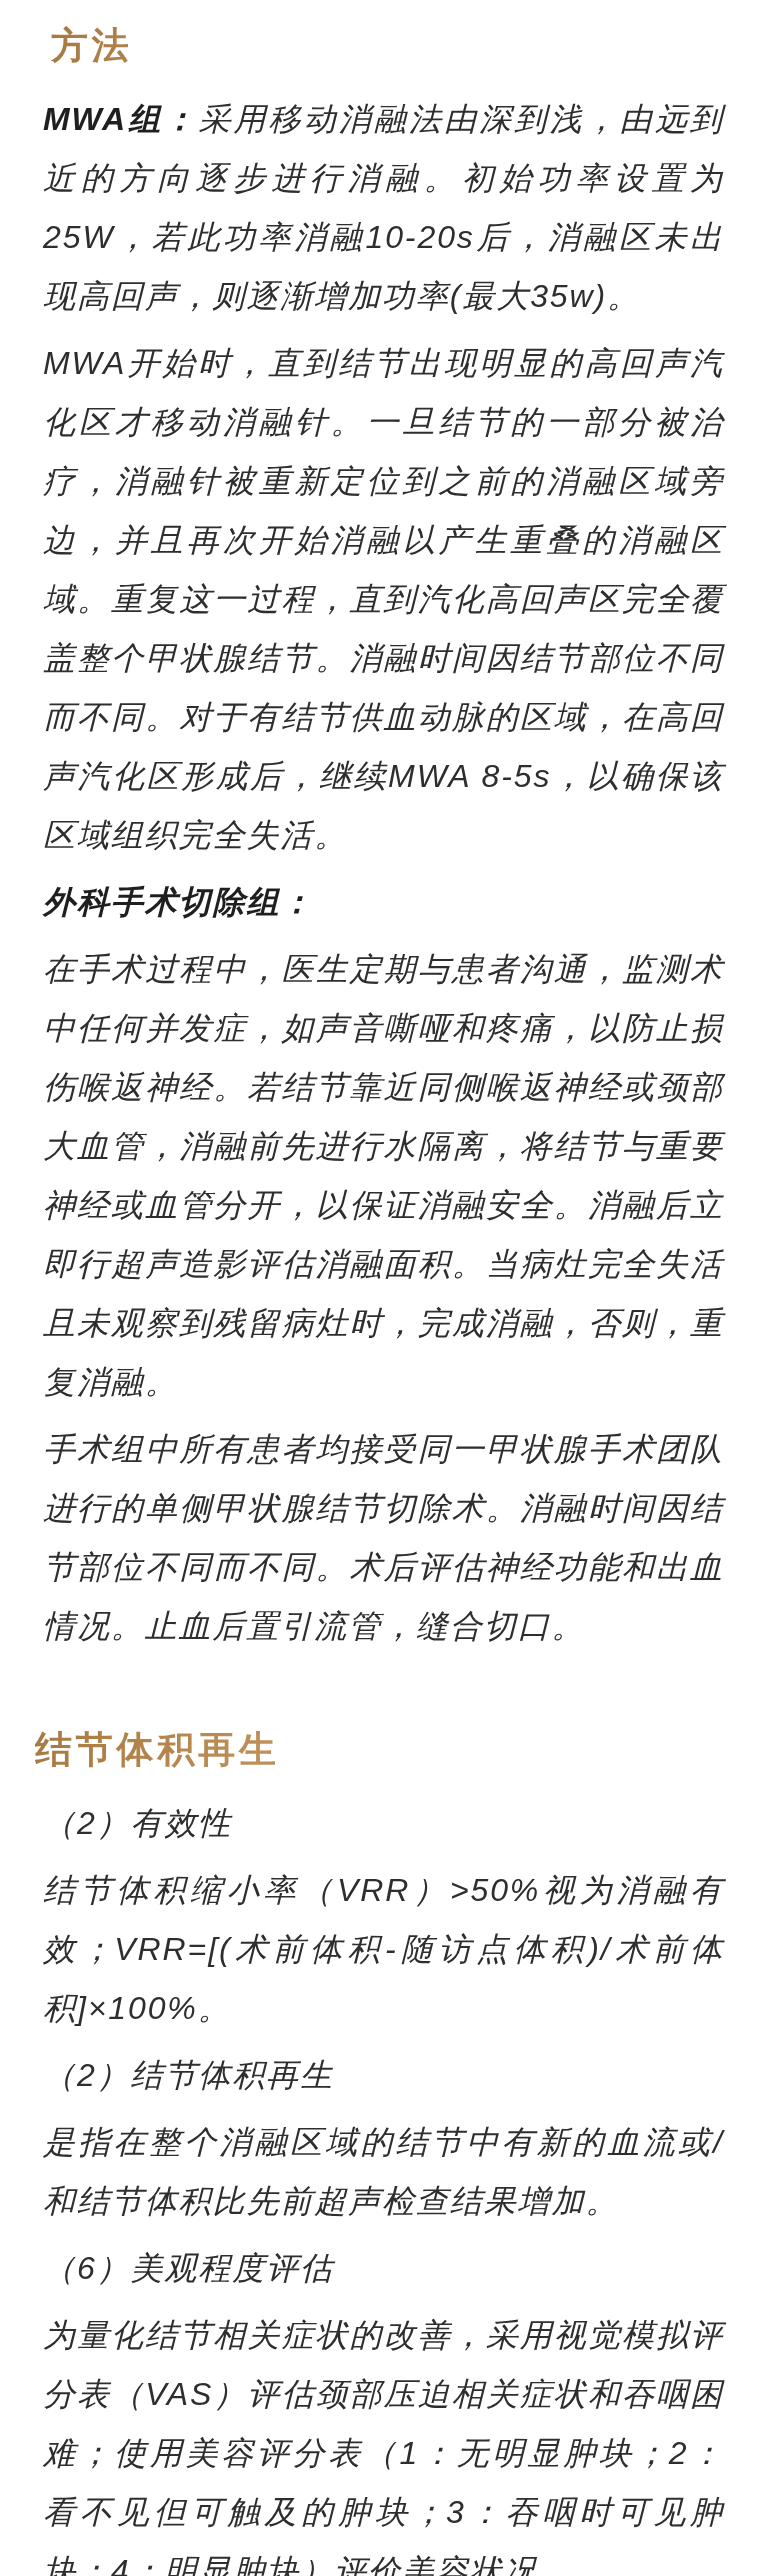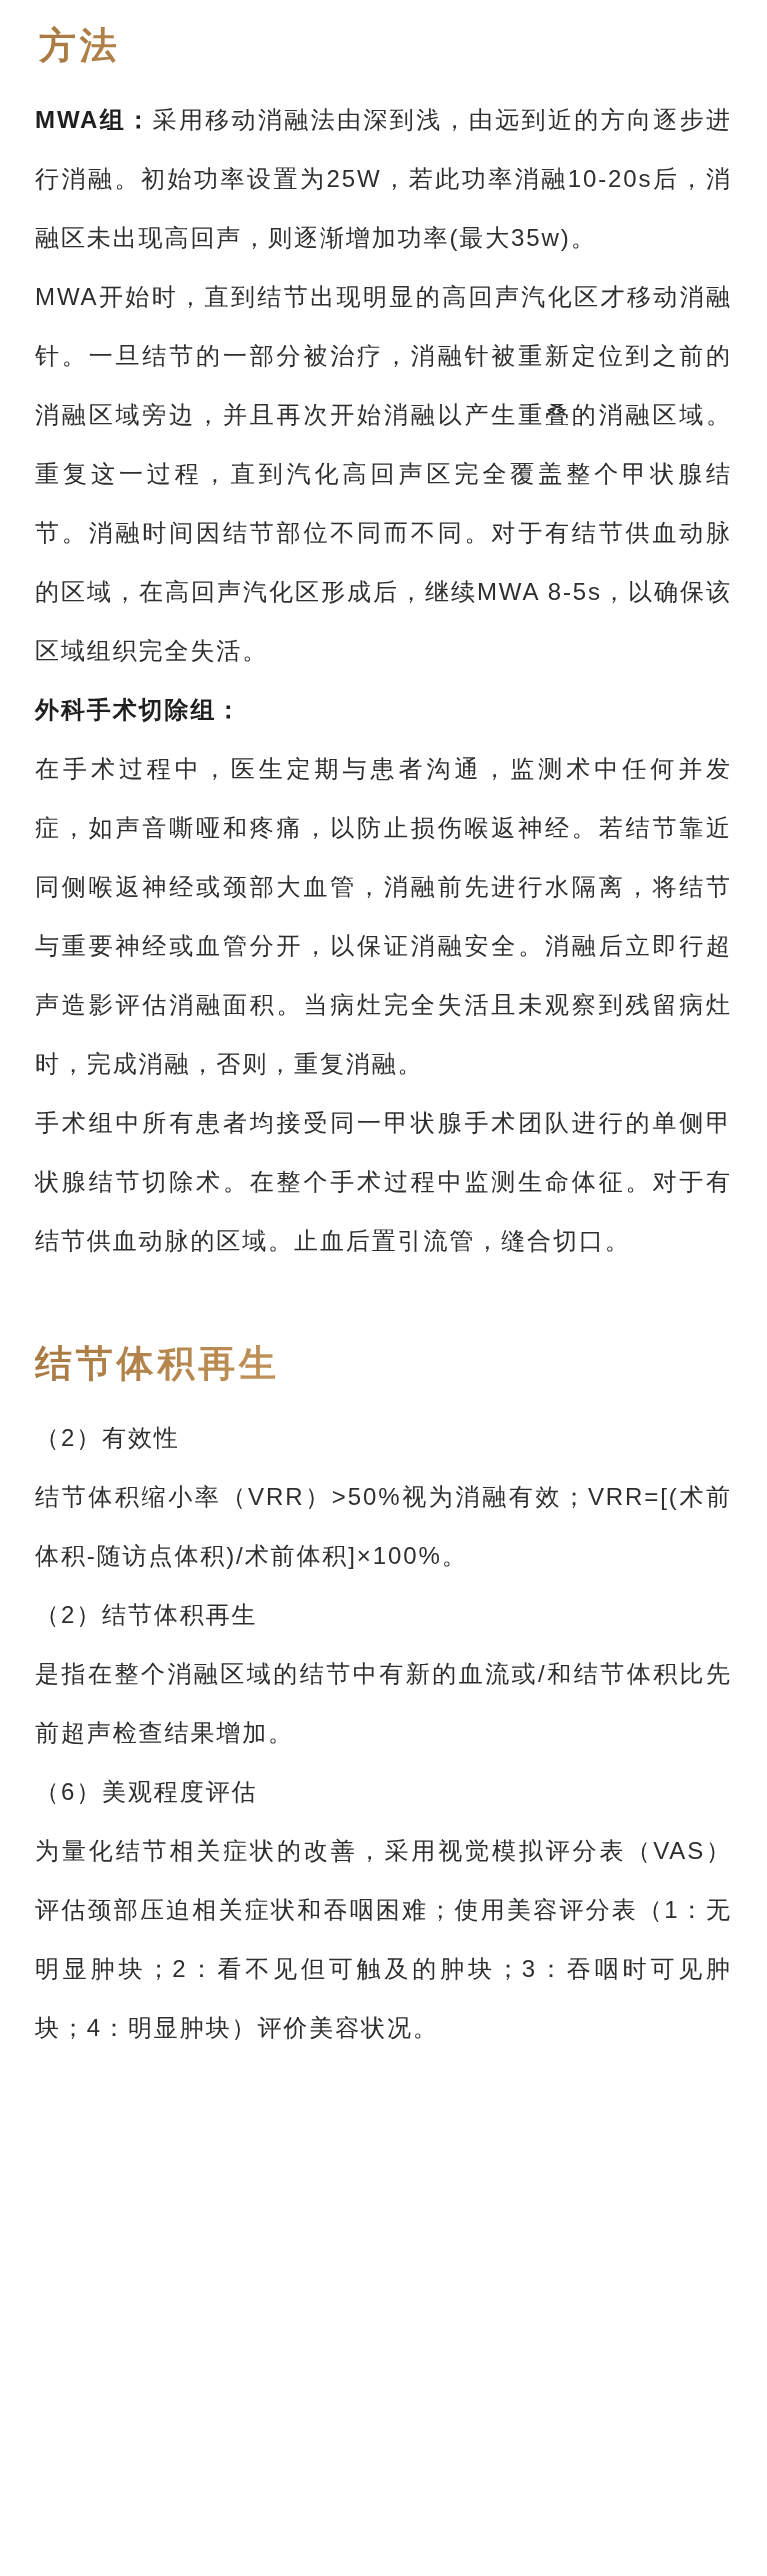--- a/index.html
+++ b/index.html
@@ -23,48 +23,49 @@
     font-size: 37px;
     line-height: 50px;
     font-weight: 700;
     letter-spacing: 3.8px;
     margin: 0;
     background: linear-gradient(94deg, #a87a42 0%, #c6975f 45%, #e2c39c 100%);
     -webkit-background-clip: text;
     background-clip: text;
     color: transparent;
   }
-  .h-first { margin: 0 0 19px 4px; }
+  .h-first { margin: 0 0 19px 16px; }
   .h-second { margin: 69px 0 19px 0; }
   .body-text p {
-    margin: 0;
-    font-size: 24px;
+    margin: 8px;
+    font-size: 32px;
     line-height: 59px;
     letter-spacing: 1.9px;
     text-align: justify;
     color: #2e2e2e;
+    font-style: italic;
   }
   .lead {
     font-weight: 700;
     color: #1f1f1f;
   }
 </style>
 </head>
 <body>
 
 <div class="doc">
 
   <section>
     <h1 class="gold-heading h-first">方法</h1>
     <div class="body-text">
       <p><span class="lead">MWA组：</span><span>采用移动消融法由深到浅，由远到近的方向逐步进行消融。初始功率设置为25W，若此功率消融10-20s后，消融区未出现高回声，则逐渐增加功率(最大35w)。</span></p>
       <p><span>MWA开始时，直到结节出现明显的高回声汽化区才移动消融针。一旦结节的一部分被治疗，消融针被重新定位到之前的消融区域旁边，并且再次开始消融以产生重叠的消融区域。重复这一过程，直到汽化高回声区完全覆盖整个甲状腺结节。消融时间因结节部位不同而不同。对于有结节供血动脉的区域，在高回声汽化区形成后，继续MWA 8-5s，以确保该区域组织完全失活。</span></p>
       <p><span class="lead">外科手术切除组：</span><span></span></p>
       <p><span>在手术过程中，医生定期与患者沟通，监测术中任何并发症，如声音嘶哑和疼痛，以防止损伤喉返神经。若结节靠近同侧喉返神经或颈部大血管，消融前先进行水隔离，将结节与重要神经或血管分开，以保证消融安全。消融后立即行超声造影评估消融面积。当病灶完全失活且未观察到残留病灶时，完成消融，否则，重复消融。</span></p>
-      <p><span>手术组中所有患者均接受同一甲状腺手术团队进行的单侧甲状腺结节切除术。在整个手术过程中监测生命体征。对于有结节供血动脉的区域。止血后置引流管，缝合切口。</span></p>
+      <p><span>手术组中所有患者均接受同一甲状腺手术团队进行的单侧甲状腺结节切除术。消融时间因结节部位不同而不同。术后评估神经功能和出血情况。止血后置引流管，缝合切口。</span></p>
     </div>
   </section>
 
   <section>
     <h1 class="gold-heading h-second">结节体积再生</h1>
     <div class="body-text">
       <p><span>（2）有效性</span></p>
       <p><span>结节体积缩小率（VRR）&gt;50%视为消融有效；VRR=[(术前体积-随访点体积)/术前体积]×100%。</span></p>
       <p><span>（2）结节体积再生</span></p>
       <p><span>是指在整个消融区域的结节中有新的血流或/和结节体积比先前超声检查结果增加。</span></p>

